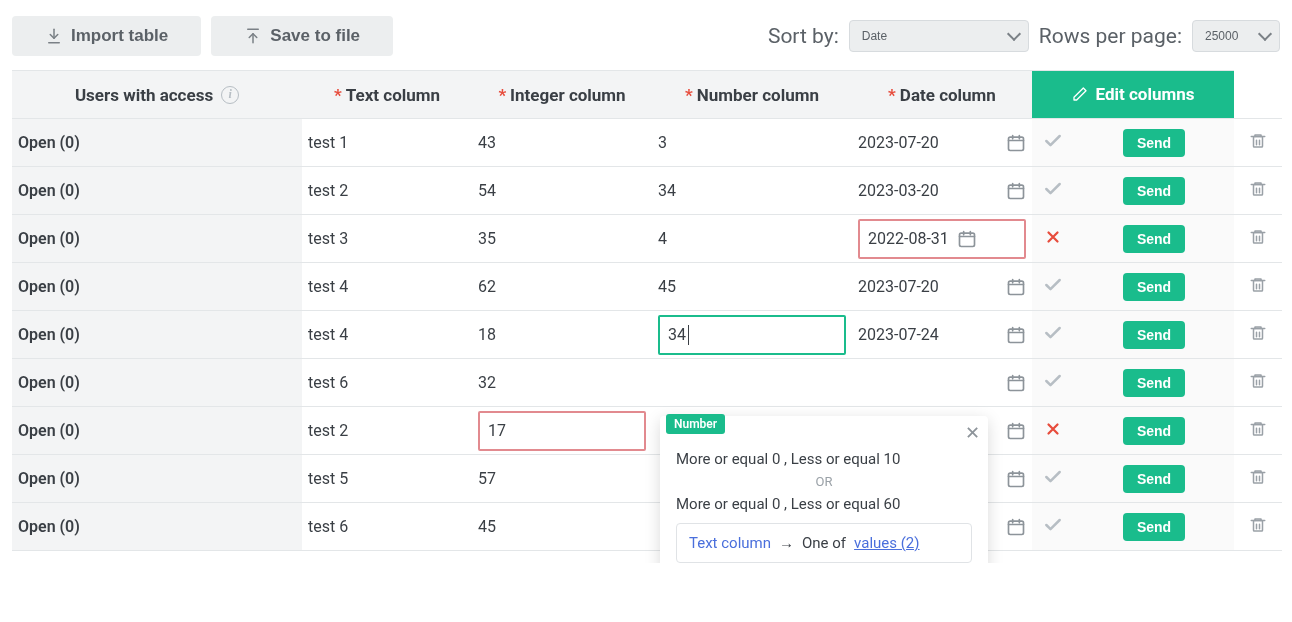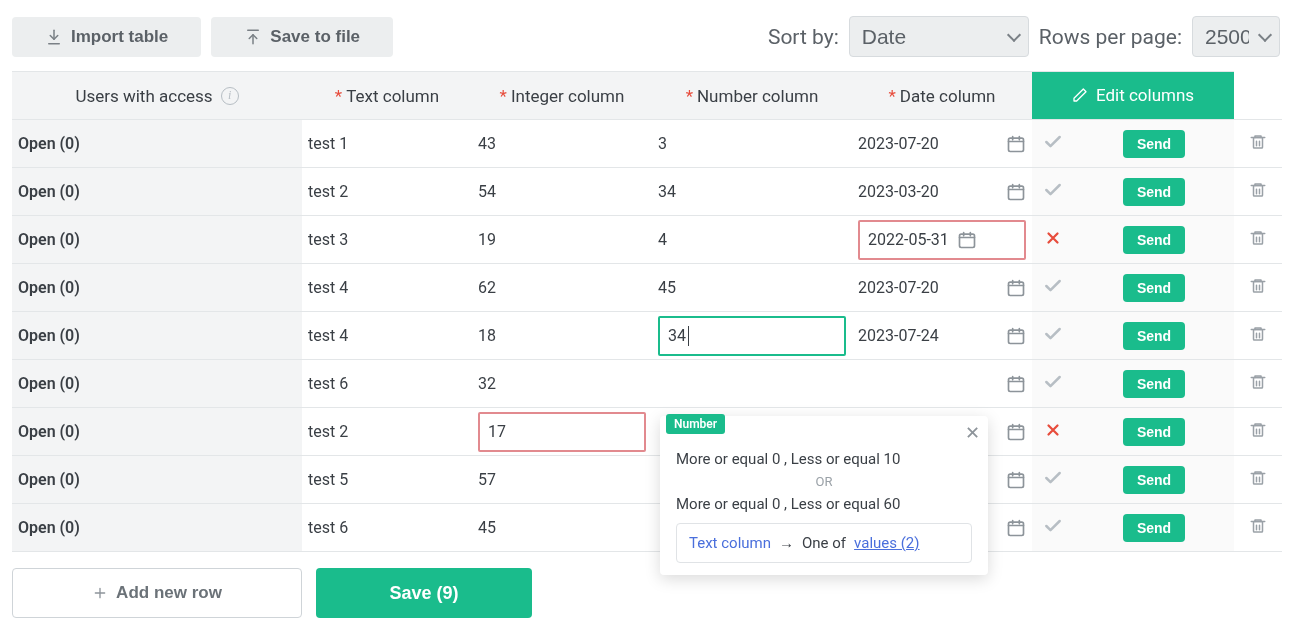--- a/index.html
+++ b/index.html
@@ -32,21 +32,21 @@
     font-weight: 600;
   }
   .btn svg { flex: none; }
   .spacer { flex: 1; }
   .label { color: #5b6167; font-size: 21px; }
   .select {
     border: 1px solid #d7dbde;
     border-radius: 4px;
     background: #eceeef;
     padding: 8px 30px 8px 12px;
-    font-size: 21px;
+    font-size: 12px;
     color: #5b6167;
     appearance: none;
     position: relative;
   }
   .select-wrap { position: relative; display: inline-block; }
   .select-wrap::after {
     content: "";
     position: absolute;
     right: 10px; top: 50%;
     width: 8px; height: 8px;
@@ -67,21 +67,21 @@
     border-top: 1px solid #e3e6e8;
     border-bottom: 1px solid #e3e6e8;
     height: 48px;
     padding: 0 6px;
     text-align: left;
     vertical-align: middle;
     font-size: 16px;
   }
   .grid th {
     background: #f3f4f5;
-    font-weight: 400;
+    font-weight: 700;
     color: #3a3f45;
     font-size: 17px;
     text-align: center;
   }
   .grid th .req { color: #e74c3c; margin-right: 4px; }
   .grid td.col-users { background: #f3f4f5; text-align: left; color: #3a3f45; font-weight: 600; }
   .grid td.col-status { background: #fafafa; text-align: center; }
   .grid td.col-actions { background: #fafafa; text-align: center; }
   .grid td.col-del { text-align: center; }
   .col-users { width: 290px; }
@@ -313,26 +313,26 @@
                 <path d="M3 6h18"></path>
                 <path d="M8 6V4h8v2"></path>
                 <rect x="6" y="6" width="12" height="14" rx="1"></rect>
                 <path d="M10 11v6M14 11v6"></path>
               </svg>
             </span></td>
         </tr>
         <tr>
           <td class="col-users">Open (0)</td>
           <td>test 3</td>
-          <td>19</td>
+          <td>35</td>
           <td>4</td>
           <td>
             <div class="input-box red-date">
               <div class="date-wrap">
-                <span class="dval">2022-05-31</span>
+                <span class="dval">2022-08-31</span>
                 <span class="cal-icon">
                   <svg width="20" height="20" viewBox="0 0 24 24" fill="none" stroke="currentColor" stroke-width="2" stroke-linecap="round" stroke-linejoin="round">
                     <rect x="3" y="5" width="18" height="16" rx="2"></rect>
                     <path d="M3 9h18"></path>
                     <path d="M8 3v4M16 3v4"></path>
                   </svg>
                 </span>
               </div>
             </div>
           </td>
@@ -534,31 +534,20 @@
                 <path d="M3 6h18"></path>
                 <path d="M8 6V4h8v2"></path>
                 <rect x="6" y="6" width="12" height="14" rx="1"></rect>
                 <path d="M10 11v6M14 11v6"></path>
               </svg>
             </span></td>
         </tr>
       </tbody>
   </table>
 
-  <div class="footer">
-    <button class="btn-outline">
-      <svg width="16" height="16" viewBox="0 0 24 24" fill="none" stroke="#8d949a" stroke-width="2" stroke-linecap="round">
-          <path d="M12 5v14M5 12h14"></path>
-        </svg>
-      <span>Add new row</span>
-    </button>
-    <button class="btn-large-green">
-      <span>Save (9)</span>
-    </button>
-  </div>
 
   <div class="pop">
     <span class="tag">Number</span>
     <span class="close">✕</span>
     <div class="body">
       <div>More or equal 0 , Less or equal 10</div>
       <div class="or">OR</div>
       <div>More or equal 0 , Less or equal 60</div>
       <div class="dep">
         <div class="dep-box">

